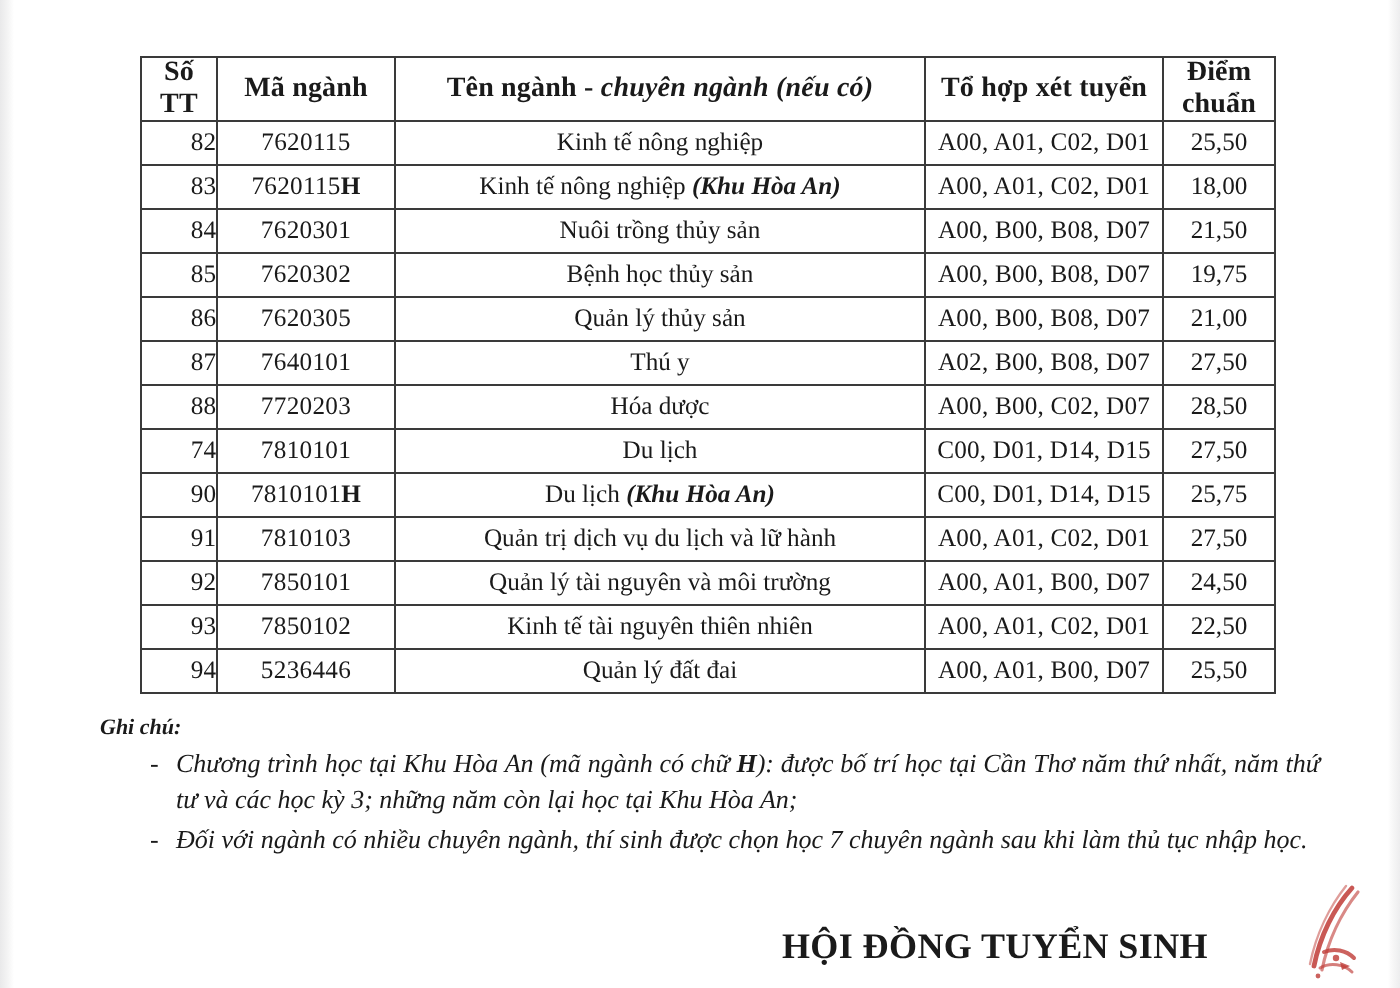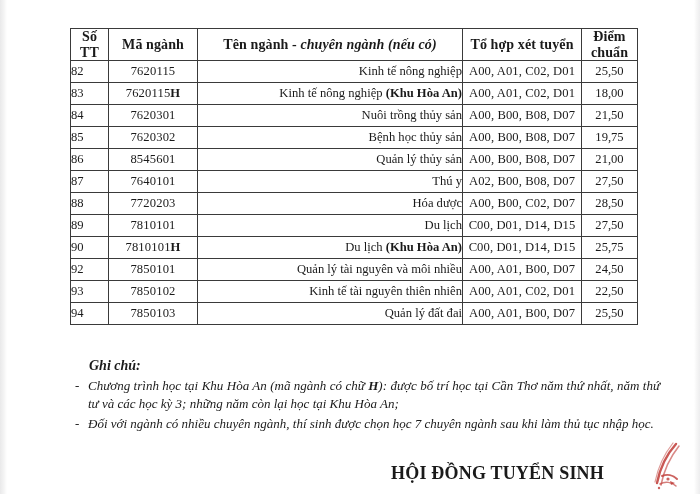--- a/index.html
+++ b/index.html
@@ -78,43 +78,43 @@
   thead th .sub-ital {
     font-style: italic;
     font-weight: bold;
   }
 
   tbody td {
     font-size: 12.6px;
     height: 21px;
     line-height: 21px;
   }
-  td.stt    { text-align: left; }
+  td.stt    { text-align: right; }
   td.code   { text-align: center; letter-spacing: 0.15px; }
   td.code b { font-weight: bold; }
-  td.name   { text-align: right; padding-left: 7px; }
+  td.name   { text-align: center; padding-left: 7px; }
   td.name .paren {
     font-weight: bold;
+    font-style: italic;
   }
   td.combo  { text-align: center; letter-spacing: 0.1px; }
   td.score  { text-align: center; font-family: Liberation Serif, serif; }
 
   
   .notes {
     position: absolute;
     left: 50px;
     top: 358px;
     width: 610px;
   }
   .notes-title {
     font-weight: bold;
     font-style: italic;
-    font-size: 14px;
+    font-size: 11px;
     margin-bottom: 3px;
-    margin-left: 39px;
   }
   .note-item {
     display: flex;
     font-style: italic;
     font-size: 13px;
     line-height: 1.42;
     margin-left: 25px;
     margin-bottom: 1px;
   }
   .note-dash {
@@ -209,70 +209,77 @@
           </tr>
           <tr>
             <td class="stt">85</td>
             <td class="code"><span>7620302</span></td>
             <td class="name"><span>Bệnh học thủy sản</span></td>
             <td class="combo">A00, B00, B08, D07</td>
             <td class="score">19,75</td>
           </tr>
           <tr>
             <td class="stt">86</td>
-            <td class="code"><span>8545601</span></td>
+            <td class="code"><span>7620305</span></td>
             <td class="name"><span>Quản lý thủy sản</span></td>
             <td class="combo">A00, B00, B08, D07</td>
             <td class="score">21,00</td>
           </tr>
           <tr>
             <td class="stt">87</td>
             <td class="code"><span>7640101</span></td>
             <td class="name"><span>Thú y</span></td>
             <td class="combo">A02, B00, B08, D07</td>
             <td class="score">27,50</td>
           </tr>
           <tr>
             <td class="stt">88</td>
             <td class="code"><span>7720203</span></td>
             <td class="name"><span>Hóa dược</span></td>
             <td class="combo">A00, B00, C02, D07</td>
             <td class="score">28,50</td>
           </tr>
           <tr>
-            <td class="stt">89</td>
+            <td class="stt">74</td>
             <td class="code"><span>7810101</span></td>
             <td class="name"><span>Du lịch</span></td>
             <td class="combo">C00, D01, D14, D15</td>
             <td class="score">27,50</td>
           </tr>
           <tr>
             <td class="stt">90</td>
             <td class="code"><span>7810101</span><b>H</b></td>
             <td class="name"><span>Du lịch </span><span class="paren">(Khu Hòa An)</span></td>
             <td class="combo">C00, D01, D14, D15</td>
             <td class="score">25,75</td>
           </tr>
           <tr>
+            <td class="stt">91</td>
+            <td class="code"><span>7810103</span></td>
+            <td class="name"><span>Quản trị dịch vụ du lịch và lữ hành</span></td>
+            <td class="combo">A00, A01, C02, D01</td>
+            <td class="score">27,50</td>
+          </tr>
+          <tr>
             <td class="stt">92</td>
             <td class="code"><span>7850101</span></td>
-            <td class="name"><span>Quản lý tài nguyên và môi nhiều</span></td>
+            <td class="name"><span>Quản lý tài nguyên và môi trường</span></td>
             <td class="combo">A00, A01, B00, D07</td>
             <td class="score">24,50</td>
           </tr>
           <tr>
             <td class="stt">93</td>
             <td class="code"><span>7850102</span></td>
             <td class="name"><span>Kinh tế tài nguyên thiên nhiên</span></td>
             <td class="combo">A00, A01, C02, D01</td>
             <td class="score">22,50</td>
           </tr>
           <tr>
             <td class="stt">94</td>
-            <td class="code"><span>7850103</span></td>
+            <td class="code"><span>5236446</span></td>
             <td class="name"><span>Quản lý đất đai</span></td>
             <td class="combo">A00, A01, B00, D07</td>
             <td class="score">25,50</td>
           </tr>
         </tbody>
     </table>
   </div>
 
   <div class="notes">
     <div class="notes-title">Ghi chú:</div>

